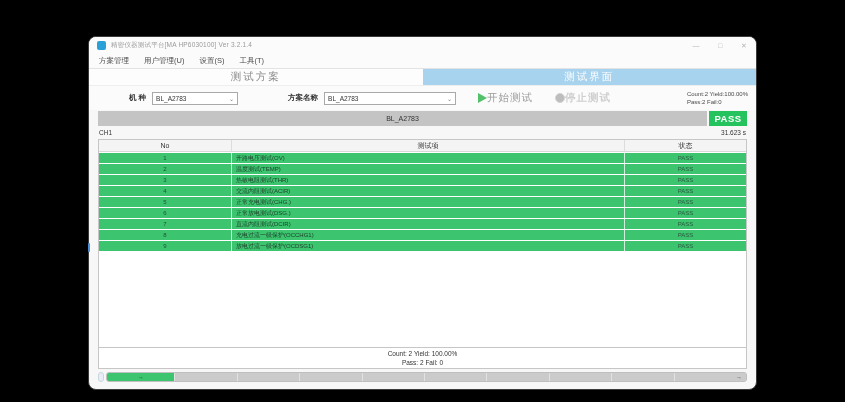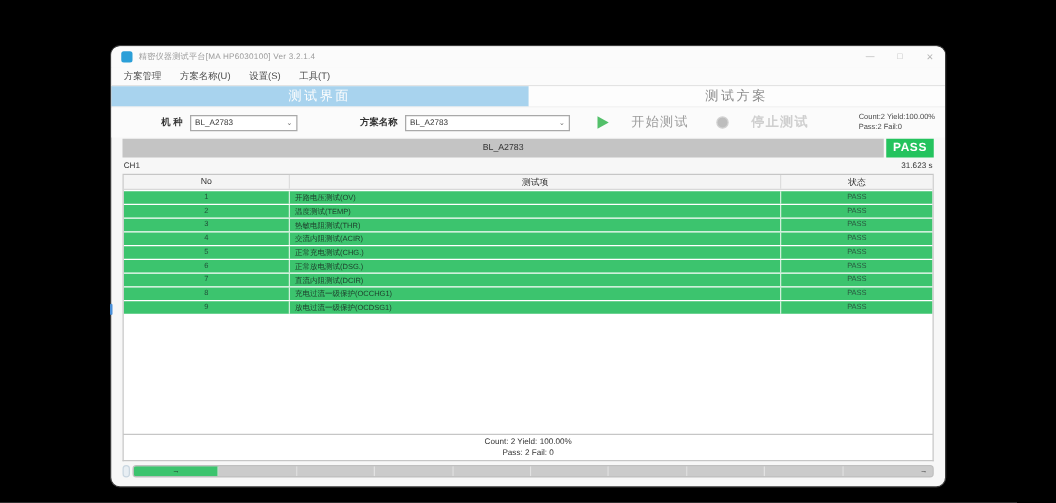--- a/index.html
+++ b/index.html
@@ -32,21 +32,21 @@
   
   .controls { height:24px; display:flex; align-items:center; padding:0 8px; flex:0 0 auto;
     background:#fbfbfb; }
   .ctl-label { font-size:7.5px; color:#333; font-weight:bold; white-space:nowrap;padding-left:32px; }
   .combo { height:13px; background:#fff; border:1px solid #a9a9a9; display:flex;
     align-items:center; justify-content:space-between; padding:0 3px; margin-left:6px; }
   .combo-1 { width:86px; } .combo-2 { width:132px; }
   .combo-val { font-size:6.5px; color:#333; }
   .combo-arrow { font-size:6px; color:#777; }
   .gap18 { width:18px; flex:0 0 auto; } .gap22 { width:22px; flex:0 0 auto; }
-  .run-btn { display:flex; align-items:center; gap:18px; }
+  .run-btn { display:flex; align-items:center; gap:0; }
   .play-icon { width:0; height:0; border-left:9px solid #53c06a; border-top:5.5px solid transparent;
     border-bottom:5.5px solid transparent; }
   .run-label { font-size:10.5px; color:#9c9c9c; letter-spacing:1px; white-space:nowrap; }
   .stop-icon { width:10px; height:10px; border-radius:50%; background:#bdbdbd;
     border:1.5px solid #d2d2d2; }
   .stop-label { font-size:10.5px; color:#cfcfcf; letter-spacing:1px; white-space:nowrap;font-weight:bold; }
   .top-stats { margin-left:auto; text-align:left; }
   .top-stats div { font-size:6px; color:#4a4a4a; line-height:8px; white-space:nowrap; }
   
   .banner-row { height:15px; display:flex; align-items:stretch; margin:1px 9px 0 9px; flex:0 0 auto; gap:2px; }
@@ -101,28 +101,28 @@
       <div class="title-text">精密仪器测试平台[MA  HP6030100] Ver 3.2.1.4</div>
       <div class="win-btns">
         <div class="win-btn">—</div>
         <div class="win-btn">□</div>
         <div class="win-btn">✕</div>
       </div>
     </div>
 
     <div class="menubar" id="menubar">
         <span class="menu-item">方案管理</span>
-        <span class="menu-item">方案名称(U)</span>
+        <span class="menu-item">用户管理(U)</span>
         <span class="menu-item">设置(S)</span>
         <span class="menu-item">工具(T)</span>
       </div>
 
     <div class="tabs">
+      <div class="tab inactive">测试方案</div>
       <div class="tab active">测试界面</div>
-      <div class="tab inactive">测试方案</div>
     </div>
 
     <div class="controls">
       <span class="ctl-label">机 种</span>
       <div class="combo combo-1">
         <span class="combo-val">BL_A2783</span>
         <span class="combo-arrow">⌄</span>
       </div>
       <div class="gap18"></div>
       <span class="ctl-label">方案名称</span>

